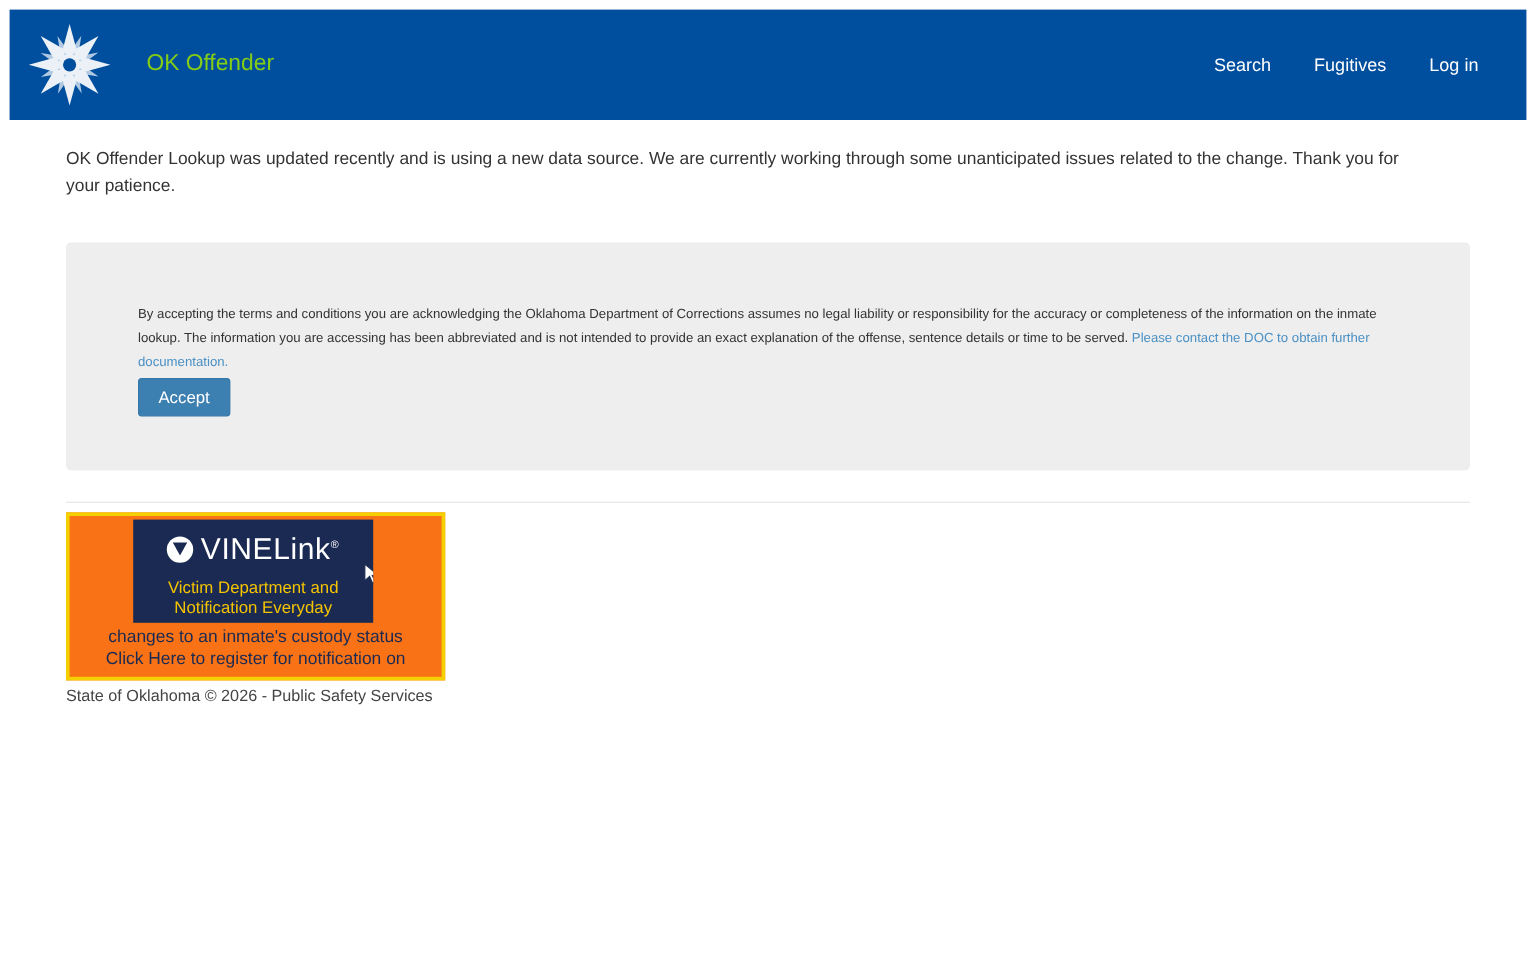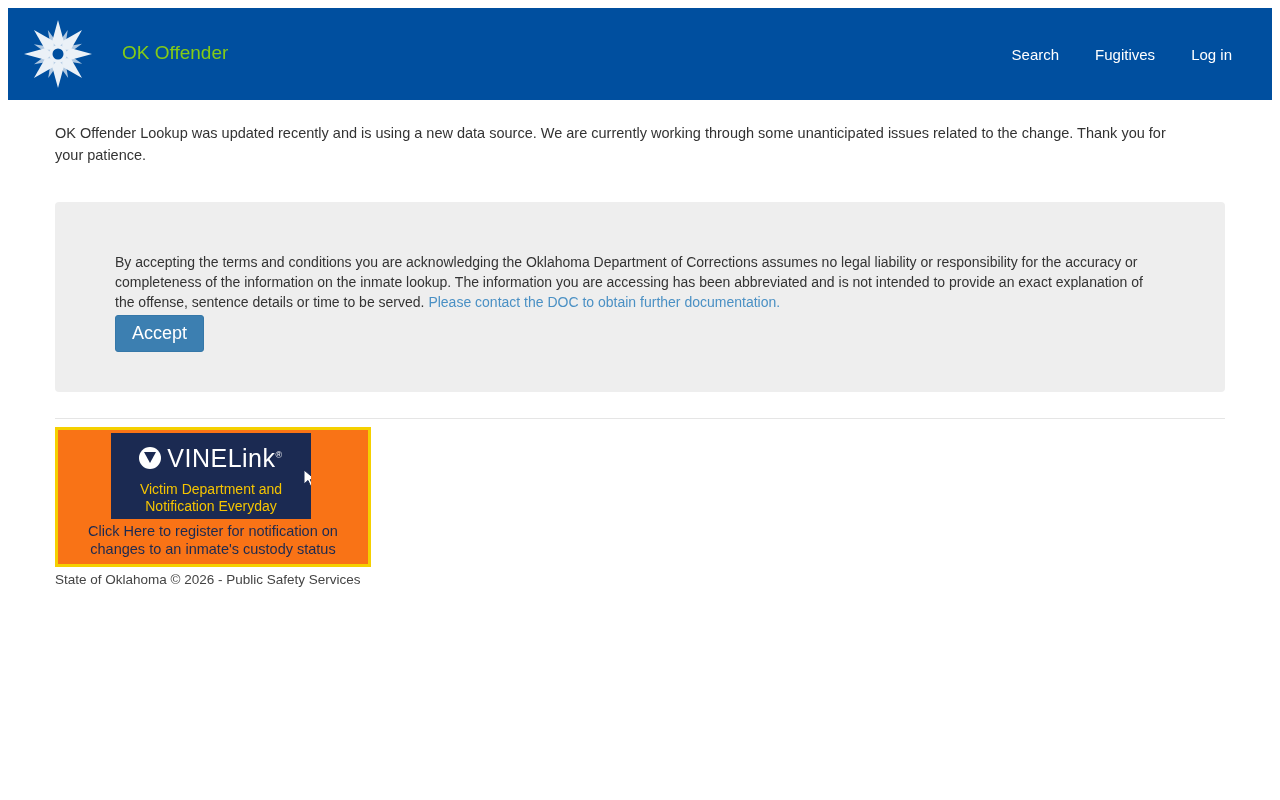--- a/index.html
+++ b/index.html
@@ -97,36 +97,36 @@
     height: 190px;
     background: #eeeeee;
     border-radius: 4px;
     box-sizing: border-box;
   }
   .terms-text {
     position: absolute;
     top: 50px;
     left: 60px;
     width: 1040px;
-    font-size: 14px;
+    font-size: 11px;
     line-height: 20px;
     color: #333333;
   }
   .terms-text a {
     color: #4a90c4;
     text-decoration: none;
   }
   .accept-btn {
     position: absolute;
     top: 113px;
     left: 60px;
     background: #3c7fb1;
     border: 1px solid #3577a8;
     color: #ffffff;
-    font-size: 18px;
+    font-size: 14px;
     font-family: "Liberation Sans", sans-serif;
     padding: 7px 16px;
     border-radius: 3px;
     cursor: pointer;
   }
 
   .divider {
     position: absolute;
     top: 318px;
     left: 55px;
@@ -295,19 +295,19 @@
       </div>
       <div class="vine-tag">
         <div>Victim Department and</div>
         <div>Notification Everyday</div>
       </div>
       <svg class="vine-cursor" viewBox="0 0 14 18">
         <path d="M1,1 L1,15 L5,11.5 L7.5,17 L9.8,16 L7.3,10.6 L12,10.2 Z" fill="#ffffff" stroke="#1b2a52" stroke-width="1"></path>
       </svg>
     </div>
     <div class="vine-cta">
+      <div>changes to an inmate's custody status</div>
       <div>Click Here to register for notification on</div>
-      <div>changes to an inmate's custody status</div>
     </div>
   </div>
 
   <div class="footer">State of Oklahoma © 2026 - Public Safety Services</div>
 </div>
 
 </body></html>

